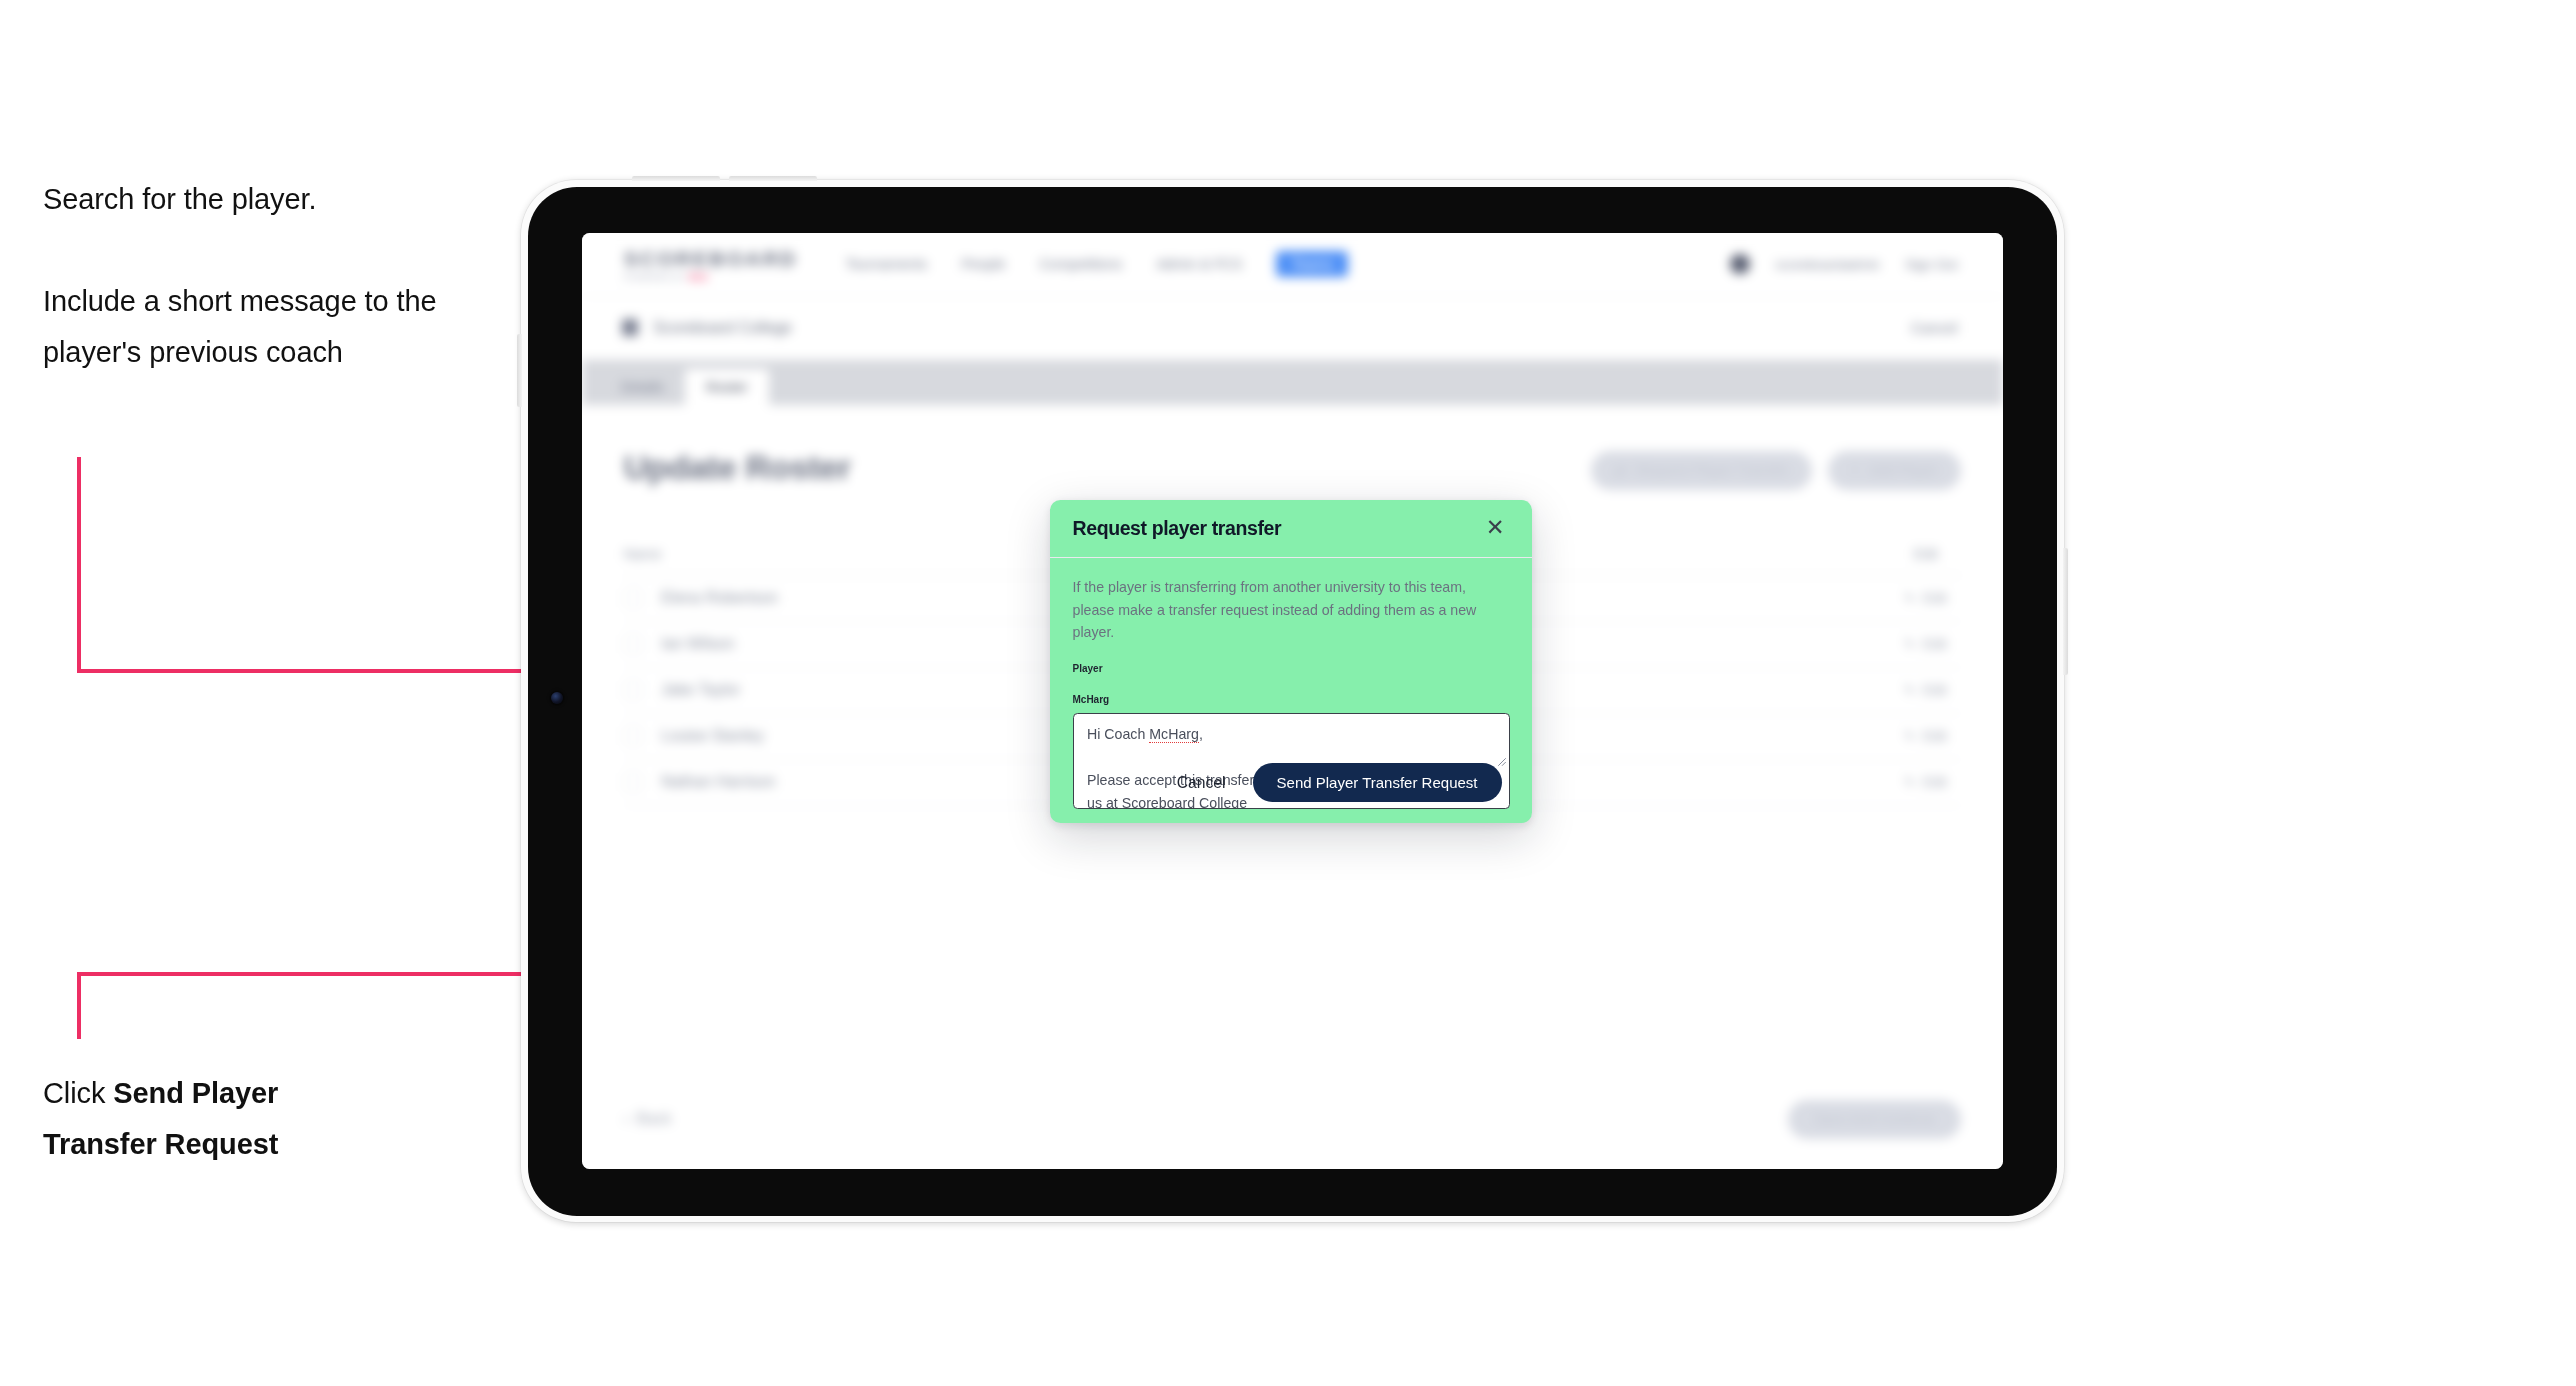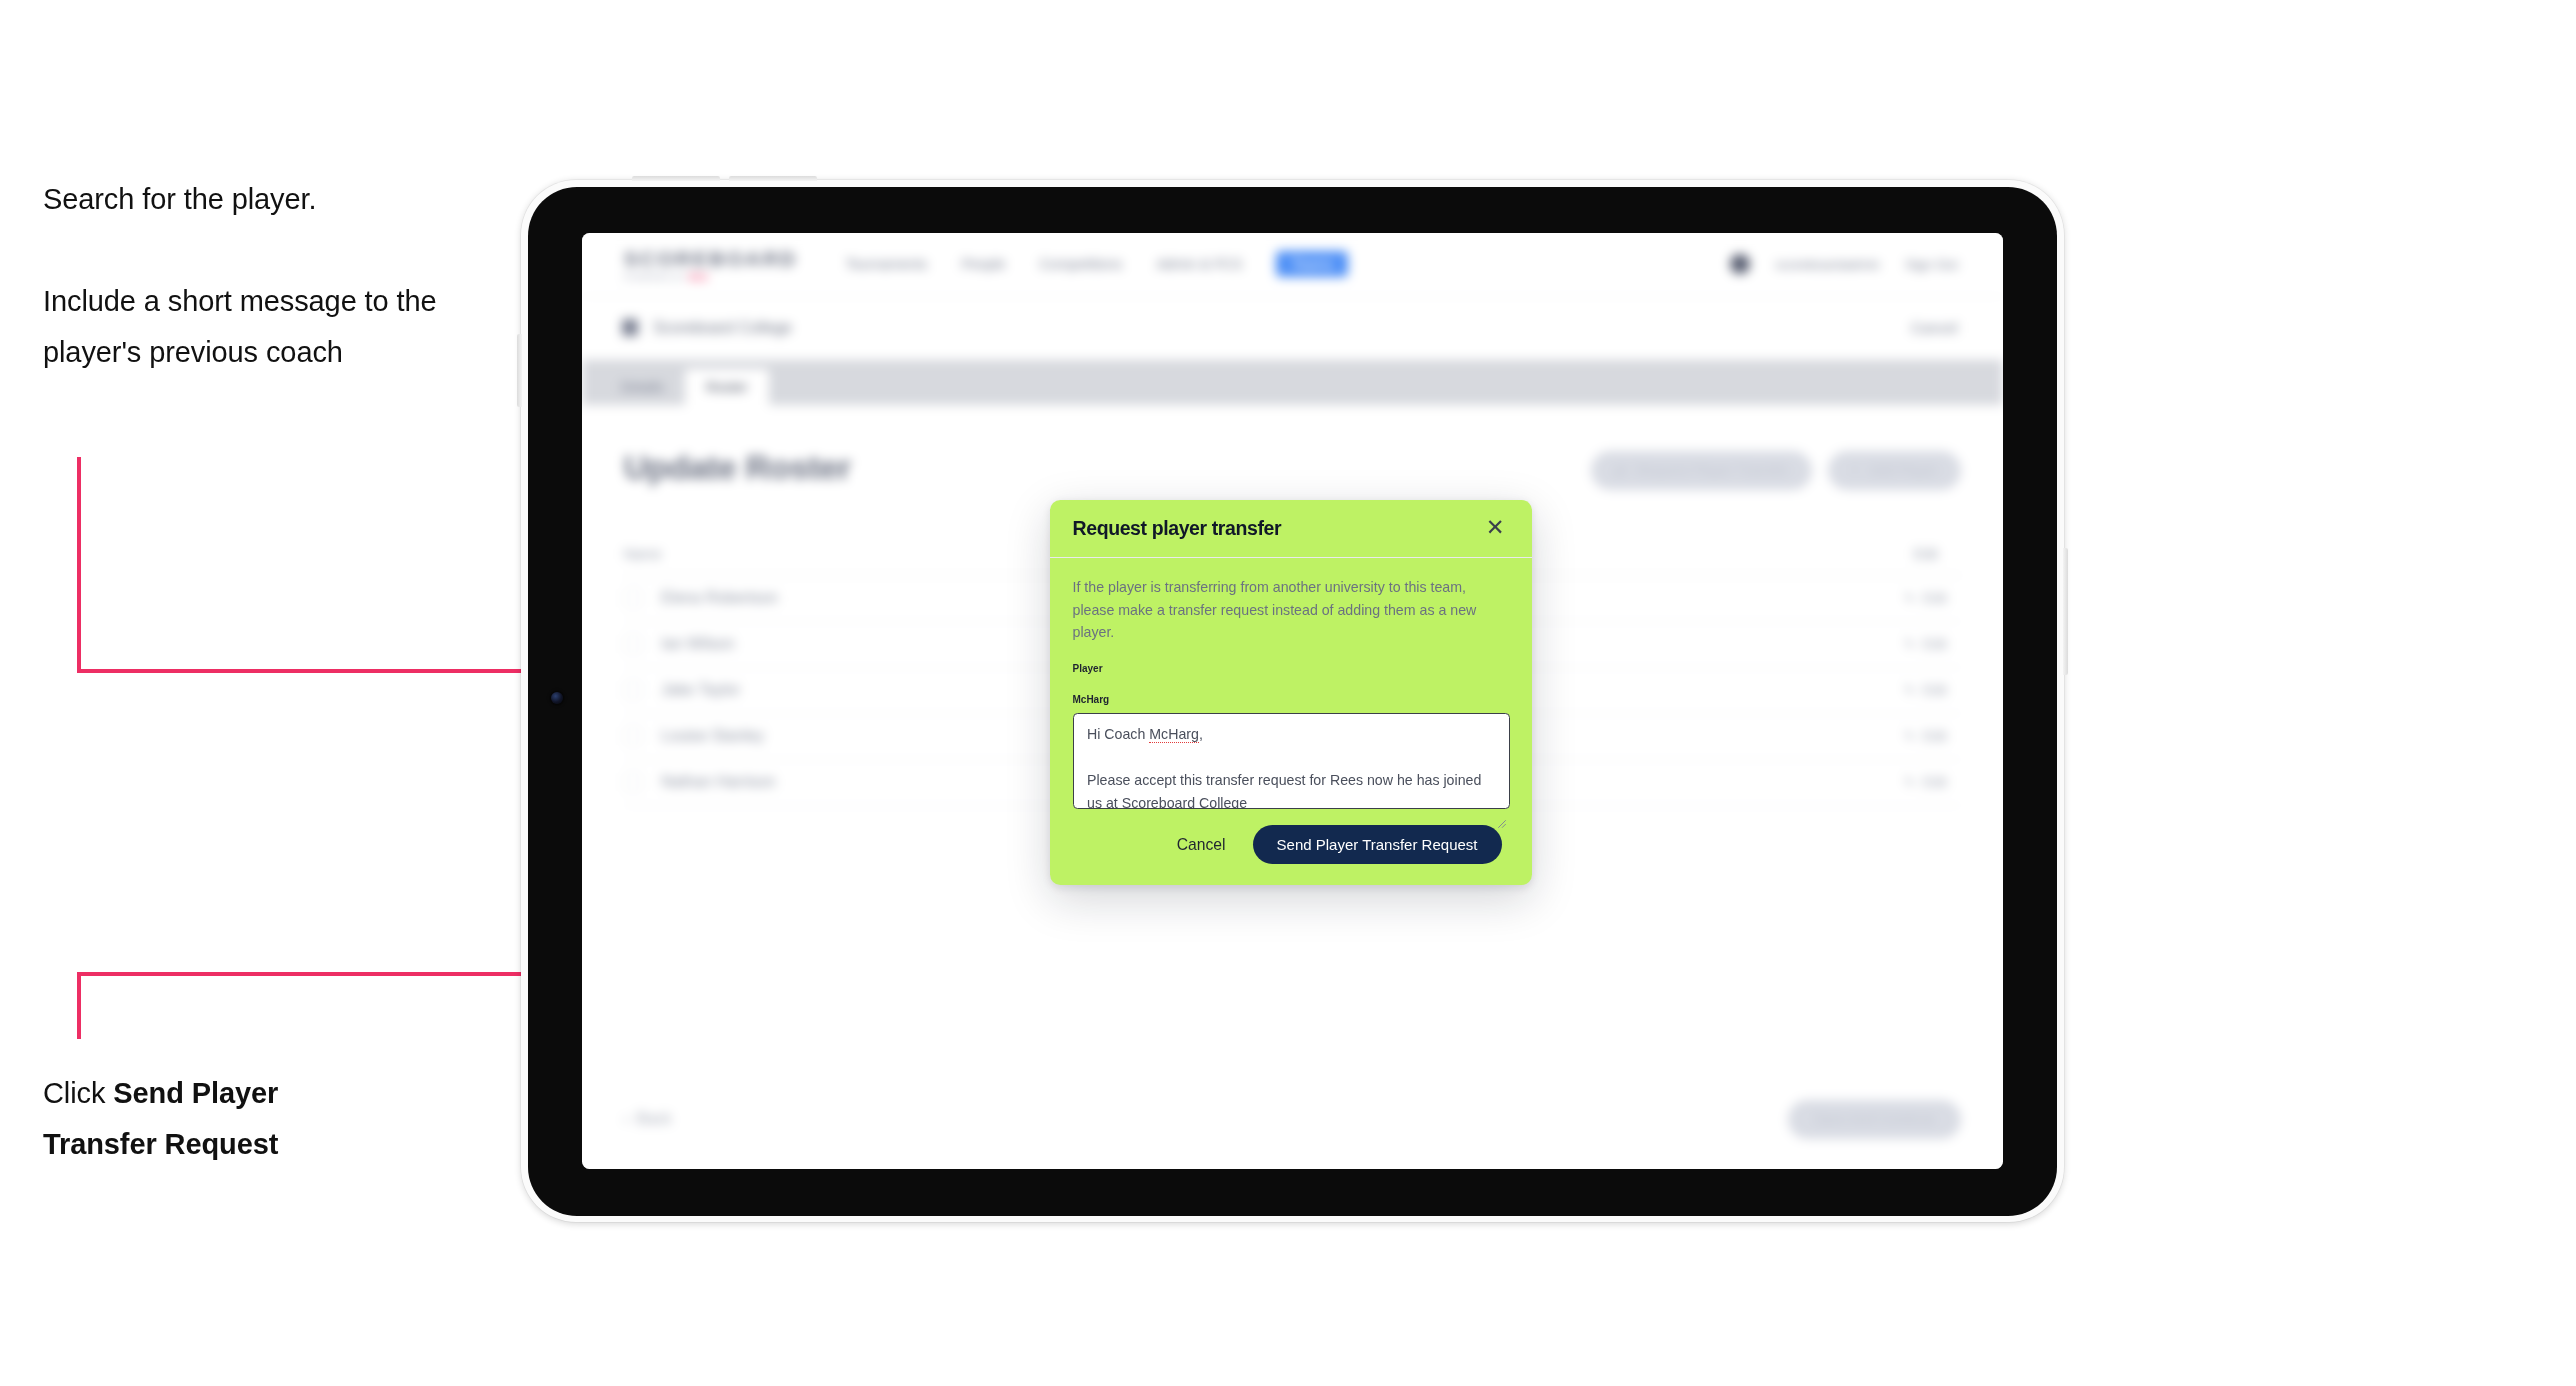--- a/index.html
+++ b/index.html
@@ -149,22 +149,22 @@
   .bottombar { position:absolute; left:42px; right:42px; bottom: 30px; display:flex; align-items:center; }
   .backlink { display:flex; align-items:center; gap:7.5px; font-size: 15.7px; color:#a8adb9; }
   .bottombar .donebtn {
     margin-left:auto; background:#d9dce4; color:#c3c7d2; border-radius: 22.5px;
     height: 39px; padding: 0 25.5px; display:flex; align-items:center; font-size: 14.2px;
   }
 
   
   .modal {
     position:absolute; left: 1050px; top: 500px;
-    width: 482px; height: 385px;
-    background:#bef264; border-radius: 10.5px;
+    width: 482px; height: 323px;
+    background:#86efac; border-radius: 10.5px;
     box-shadow: 0 13.5px 45px rgba(16,24,40,0.18), 0 2.2px 9px rgba(16,24,40,0.10);
     overflow:hidden;
   }
   .modal-head {
     height: 58px; padding: 0 22.5px; display:flex; align-items:center;
     border-bottom: 0.7px solid #e9eaee;
   }
   .modal-title { font-size: 19.5px; font-weight: 700; color:#101828; letter-spacing:-0.4px; }
   .modal-close {
     margin-left:auto; width: 28.5px; height: 28.5px;

